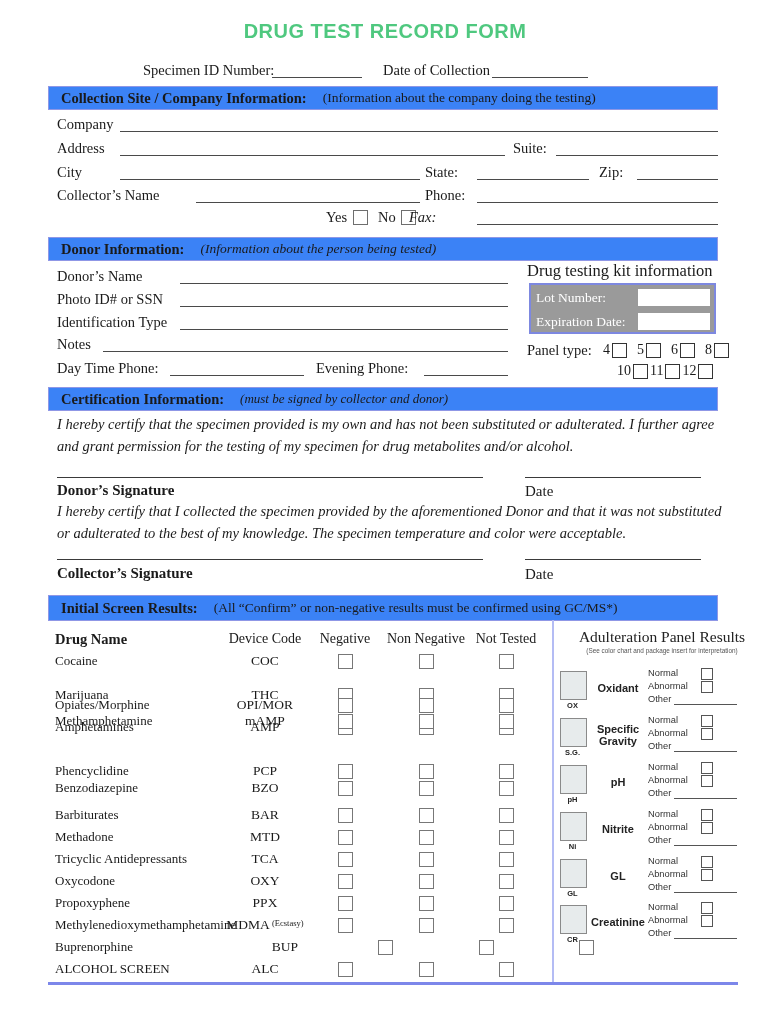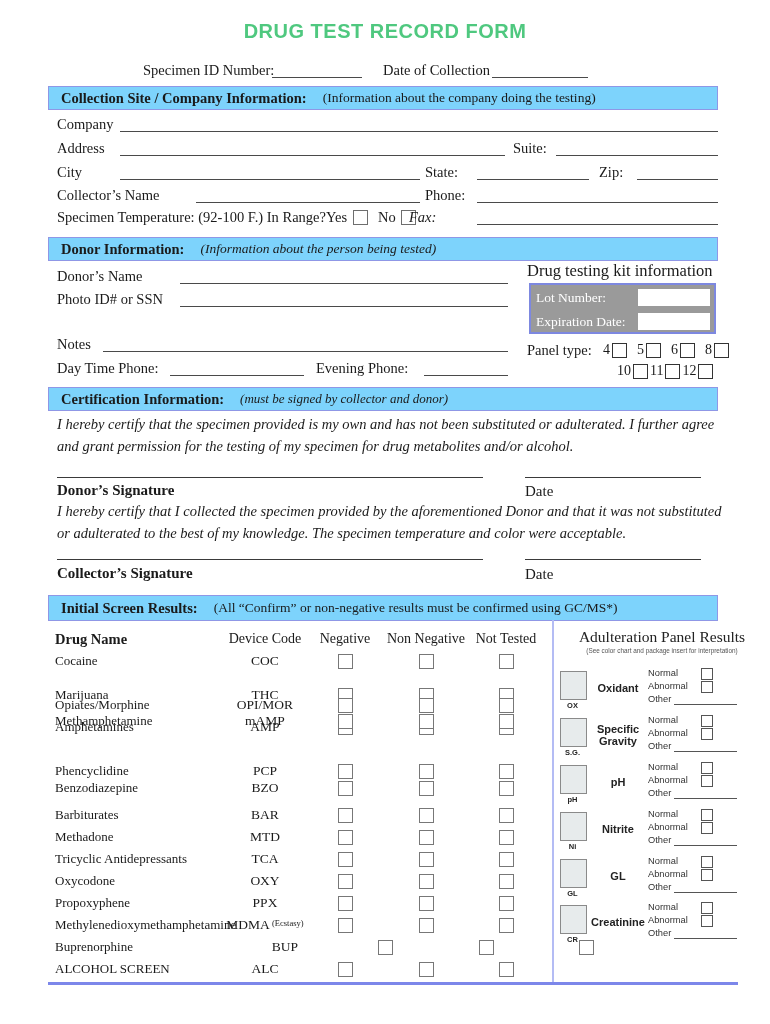--- a/index.html
+++ b/index.html
@@ -5,21 +5,21 @@
   html,body{margin:0;padding:0;background:#fff;}
   .page{position:relative;width:770px;height:1024px;background:#ffffff;
         font-family:"Liberation Serif",serif;color:#1a1a1a;overflow:hidden;}
   .abs{position:absolute;}
   .title{top:20px;left:0;width:770px;text-align:center;
          font-family:"Liberation Sans",sans-serif;font-weight:bold;
          font-size:20px;letter-spacing:.5px;color:#4fc87f;}
   .lbl{font-size:14.5px;white-space:nowrap;}
   .fl{position:absolute;height:1px;border-bottom:1.4px solid #4a4a4a;}
   .row{position:absolute;left:0;width:770px;height:22px;}
-  .bar{position:absolute;left:48px;width:668px;height:22px;background:#7dd3fc;
+  .bar{position:absolute;left:48px;width:668px;height:22px;background:#3b82f6;
        border:1px solid #8f97e6;display:flex;align-items:center;}
   .bar .bt{font-weight:bold;font-size:14.5px;margin-left:12px;white-space:nowrap;}
   .bar .bs{font-size:13.5px;margin-left:16px;white-space:nowrap;}
   .bs.it{font-style:italic;}
   .cb{position:absolute;width:13px;height:13px;border:1.5px solid #6e6e6e;background:#fff;}
   .kit-head{font-size:16.5px;}
   .kit-box{left:529px;top:283px;width:187px;height:51px;background:#9a9a9a;
            border:2px solid #7d88e0;box-sizing:border-box;}
   .kit-row{display:flex;align-items:center;justify-content:space-between;height:23px;padding:1px 4px 0 5px;text-align:center;}
   .kit-lab{color:#fff;font-size:13.5px;white-space:nowrap;}
@@ -96,40 +96,43 @@
     <span class="abs lbl" style="left:599px;bottom:3px;">Zip:</span>
     <div class="fl" style="left:637px;width:81px;bottom:4px;"></div>
   </div>
   <div class="row" style="top:185px;">
     <span class="abs lbl" style="left:57px;bottom:3px;">Collector’s Name</span>
     <div class="fl" style="left:196px;width:224px;bottom:4px;"></div>
     <span class="abs lbl" style="left:425px;bottom:3px;">Phone:</span>
     <div class="fl" style="left:477px;width:241px;bottom:4px;"></div>
   </div>
   <div class="row" style="top:207px;">
-    <span class="abs lbl" style="left:57px;bottom:3px;">Specimen Temperature: (92-100 F.) In Range?</span>
     <span class="abs lbl" style="left:326px;bottom:3px;">Yes</span>
     <span class="cb" style="left:353px;bottom:4px;"></span>
     <span class="abs lbl" style="left:378px;bottom:3px;">No</span>
     <span class="cb" style="left:401px;bottom:4px;"></span>
     <span class="abs lbl" style="left:409px;bottom:3px;font-style:italic;">Fax:</span>
     <div class="fl" style="left:477px;width:241px;bottom:4px;"></div>
   </div>
 
   <div class="bar" style="top:237px;">
     <span class="bt">Donor Information:</span>
     <span class="bs it">(Information about the person being tested)</span>
   </div>
 
   <div class="row" style="top:266px;">
     <span class="abs lbl" style="left:57px;bottom:3px;">Donor’s Name</span>
     <div class="fl" style="left:180px;width:328px;bottom:4px;"></div>
   </div>
   <div class="row" style="top:289px;">
     <span class="abs lbl" style="left:57px;bottom:3px;">Photo ID# or SSN</span>
+    <div class="fl" style="left:180px;width:328px;bottom:4px;"></div>
+  </div>
+  <div class="row" style="top:312px;">
+    <span class="abs lbl" style="left:57px;bottom:3px;">Identification Type</span>
     <div class="fl" style="left:180px;width:328px;bottom:4px;"></div>
   </div>
   <div class="row" style="top:334px;">
     <span class="abs lbl" style="left:57px;bottom:3px;">Notes</span>
     <div class="fl" style="left:103px;width:405px;bottom:4px;"></div>
   </div>
   <div class="row" style="top:358px;">
     <span class="abs lbl" style="left:57px;bottom:3px;">Day Time Phone:</span>
     <div class="fl" style="left:170px;width:134px;bottom:4px;"></div>
     <span class="abs lbl" style="left:316px;bottom:3px;">Evening Phone:</span>

